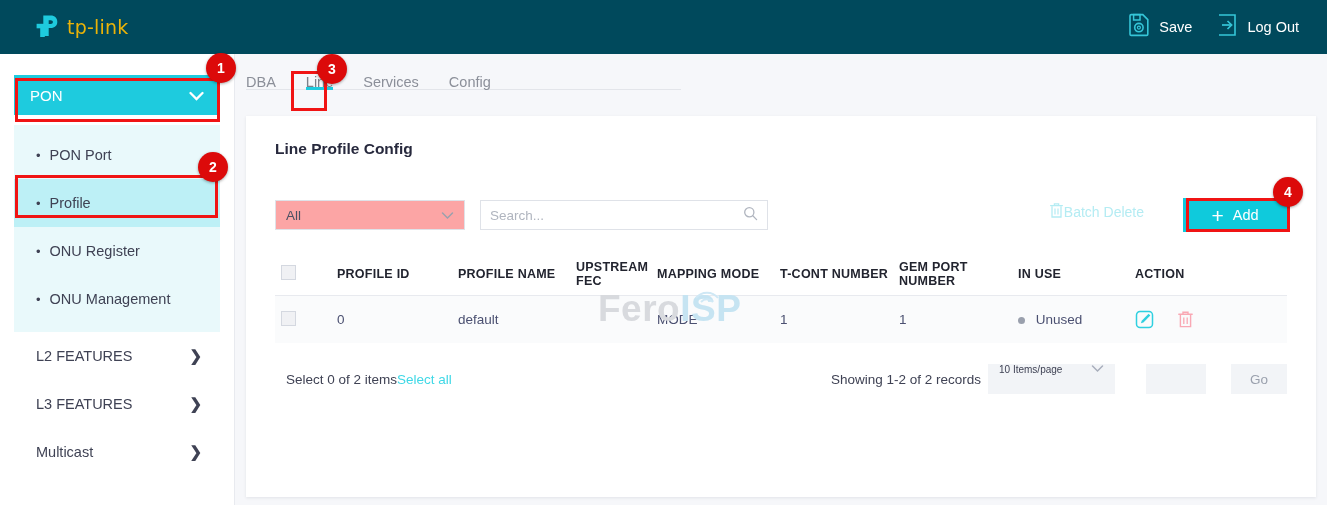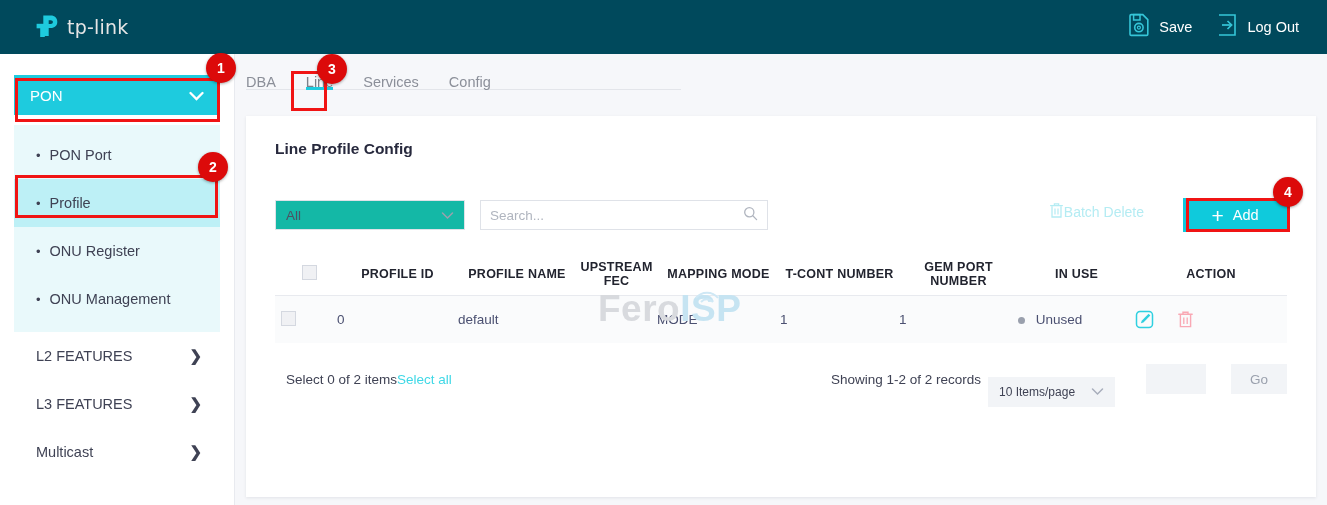--- a/index.html
+++ b/index.html
@@ -13,21 +13,21 @@
 
   
   .topbar {
     position: absolute; left: 0; top: 0; width: 1327px; height: 54px;
     background: #00495c;
     display: flex; align-items: center;
   }
   .logo-wrap { display: flex; align-items: center; margin-left: 34px; gap: 7px; }
   .logo-mark { position: relative; width: 26px; height: 27px; }
   .logo-text {
-    color: #e5e5e5; font-size: 19px; letter-spacing: .2px;
+    color: #eab308; font-size: 19px; letter-spacing: .2px;
     font-family: "DejaVu Sans", sans-serif; font-weight: 400;
   }
   .topbar-right {
     margin-left: auto; margin-right: 28px;
     display: flex; align-items: flex-end; gap: 24px;
   }
   .top-action { display: flex; align-items: center; gap: 9px; cursor: pointer; }
   .top-action-label { color: #fff; font-size: 14.5px; }
 
   
@@ -81,21 +81,21 @@
     background: #ffffff; box-shadow: 0 1px 3px rgba(20,30,60,.09);
   }
   .card-title {
     position: absolute; left: 29px; top: 24px;
     font-size: 15.5px; font-weight: bold; color: #27293d;
   }
 
   .toolbar { position: absolute; left: 29px; top: 84px; right: 29px; height: 32px; }
   .select-all-filter {
     position: absolute; left: 0; top: 0; width: 190px; height: 30px;
-    border: 1px solid #dfe2e8; background: #14b8a6;
+    border: 1px solid #dfe2e8; background: #fca5a5;
     display: flex; align-items: center; padding: 0 10px;
     font-size: 13.5px; color: #4c5163; cursor: pointer;
   }
   .select-all-filter .chev { margin-left: auto; color: #9aa0ad; }
   .search-box {
     position: absolute; left: 205px; top: 0; width: 288px; height: 30px;
     border: 1px solid #dfe2e8; background: #fff;
     display: flex; align-items: center; padding: 10px 9px;
   }
   .search-box input {
@@ -114,21 +114,21 @@
     justify-content: center; gap: 9px; font-size: 14.5px; cursor: pointer; border: none;
     font-family: "Liberation Sans", sans-serif;
   }
   .add-btn .plus { font-size: 21px; line-height: 1; font-weight: 300; }
 
   
   .table { position: absolute; left: 29px; top: 136px; right: 29px; }
   .trow { display: flex; align-items: center; }
   .thead {
     height: 44px; border-bottom: 1px solid #e8eaef;
-    font-size: 12.5px; font-weight: bold; color: #22242f; letter-spacing: .25px; text-align: center;
+    font-size: 12.5px; font-weight: bold; color: #22242f; letter-spacing: .25px;
   }
   .tbody-row { height: 47px; background: #fafbfc; font-size: 13.5px; color: #4b5071; }
   .c-check { width: 62px; padding-left: 6px; flex: none; }
   .c-id    { width: 121px; flex: none; }
   .c-name  { width: 118px; flex: none; }
   .c-fec   { width: 81px; flex: none; }
   .c-map   { width: 123px; flex: none; }
   .c-tcont { width: 119px; flex: none; }
   .c-gem   { width: 119px; flex: none; }
   .c-inuse { width: 117px; flex: none; }
@@ -144,22 +144,22 @@
   .act-icons { display: flex; align-items: center; gap: 23px; }
   .icon-btn { cursor: pointer; line-height: 0; }
 
   
   .tfoot { position: absolute; left: 29px; top: 250px; right: 29px; height: 32px; }
   .sel-info { position: absolute; left: 11px; top: 6px; font-size: 13.5px; color: #3f4254; }
   .sel-all-link { position: absolute; left: 122px; top: 6px; font-size: 13.5px; color: #3fd8e6; cursor: pointer; }
   .showing { position: absolute; right: 306px; top: 6px; font-size: 13.5px; color: #3f4254; }
   .page-size {
     position: absolute; right: 172px; top: -2px; width: 127px; height: 30px;
-    background: #f2f4f7; display: flex; align-items: center; padding: 0 11px;
-    font-size: 12px; color: #3f4254; cursor: pointer; margin-top: 13px;
+    background: #f2f4f7; display: flex; padding: 0 11px;
+    font-size: 10px; color: #3f4254; cursor: pointer;
   }
   .page-size .chev { margin-left: auto; color: #a8aebb; }
   .page-jump {
     position: absolute; right: 81px; top: -2px; width: 60px; height: 30px;
     background: #f2f4f7; border: none; outline: none;
     font-family: "Liberation Sans", sans-serif; font-size: 13.5px;
     color: #3f4254; padding: 0 8px;
   }
   .go-btn {
     position: absolute; right: 0; top: -2px; width: 56px; height: 30px;

